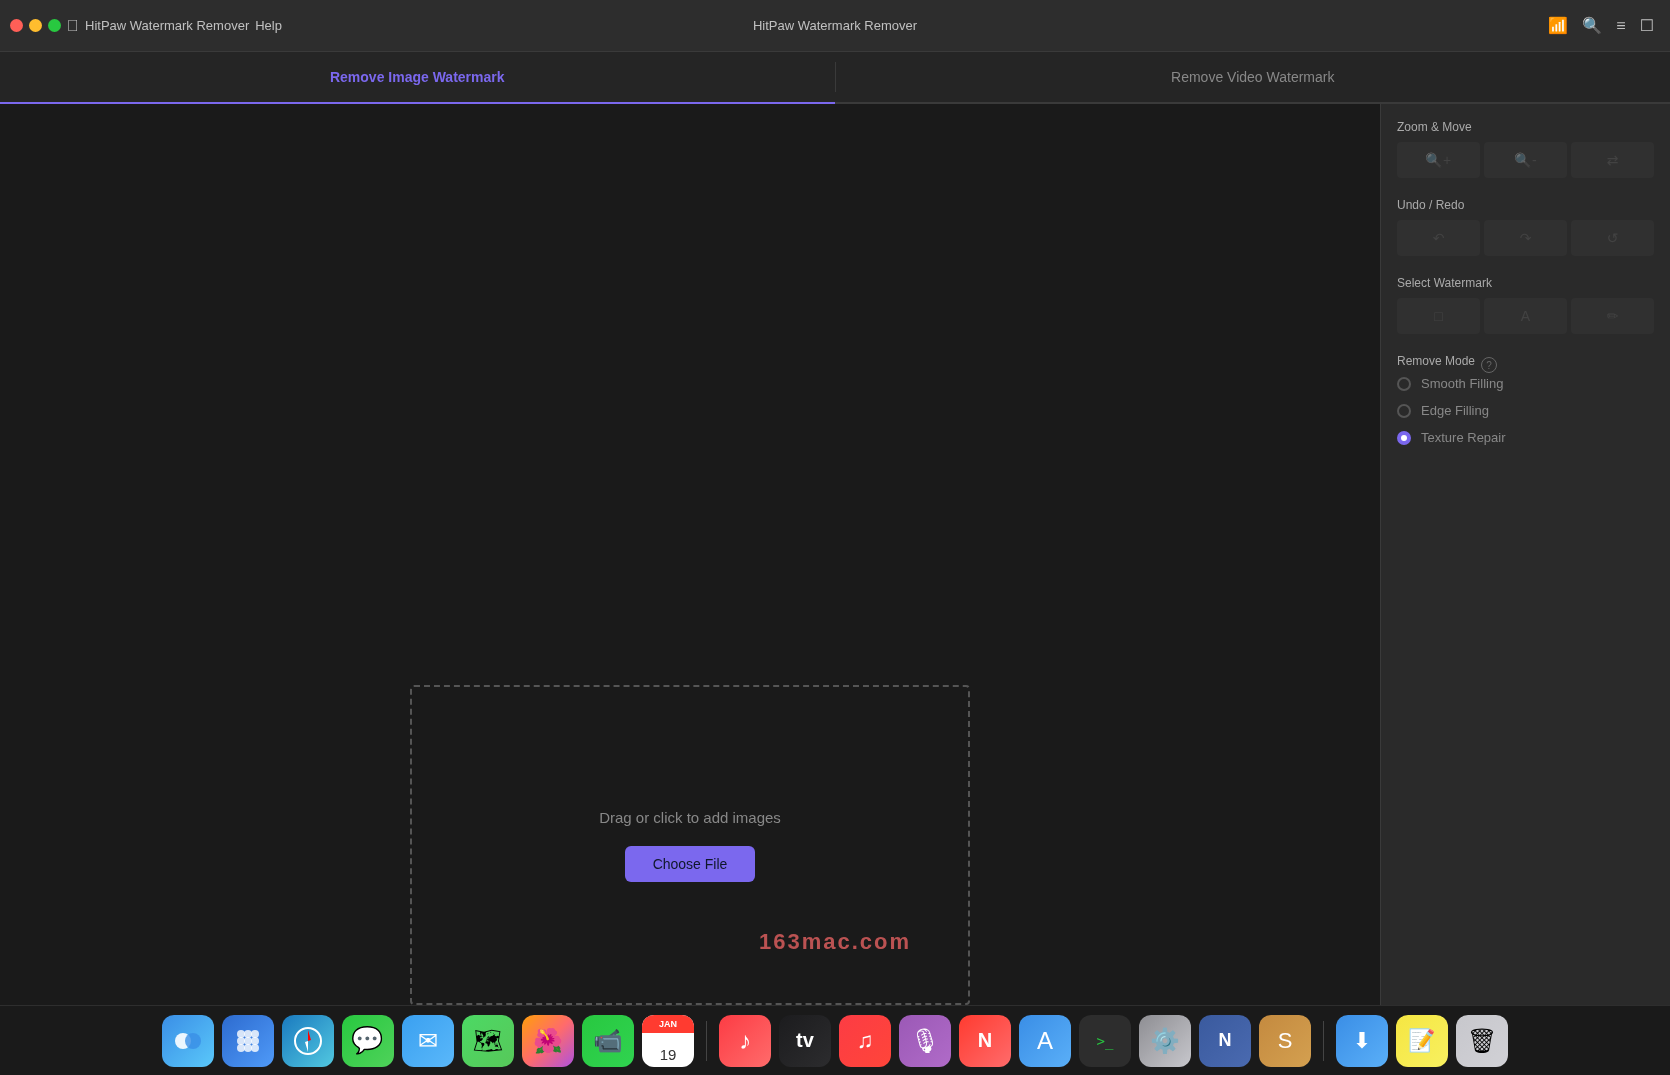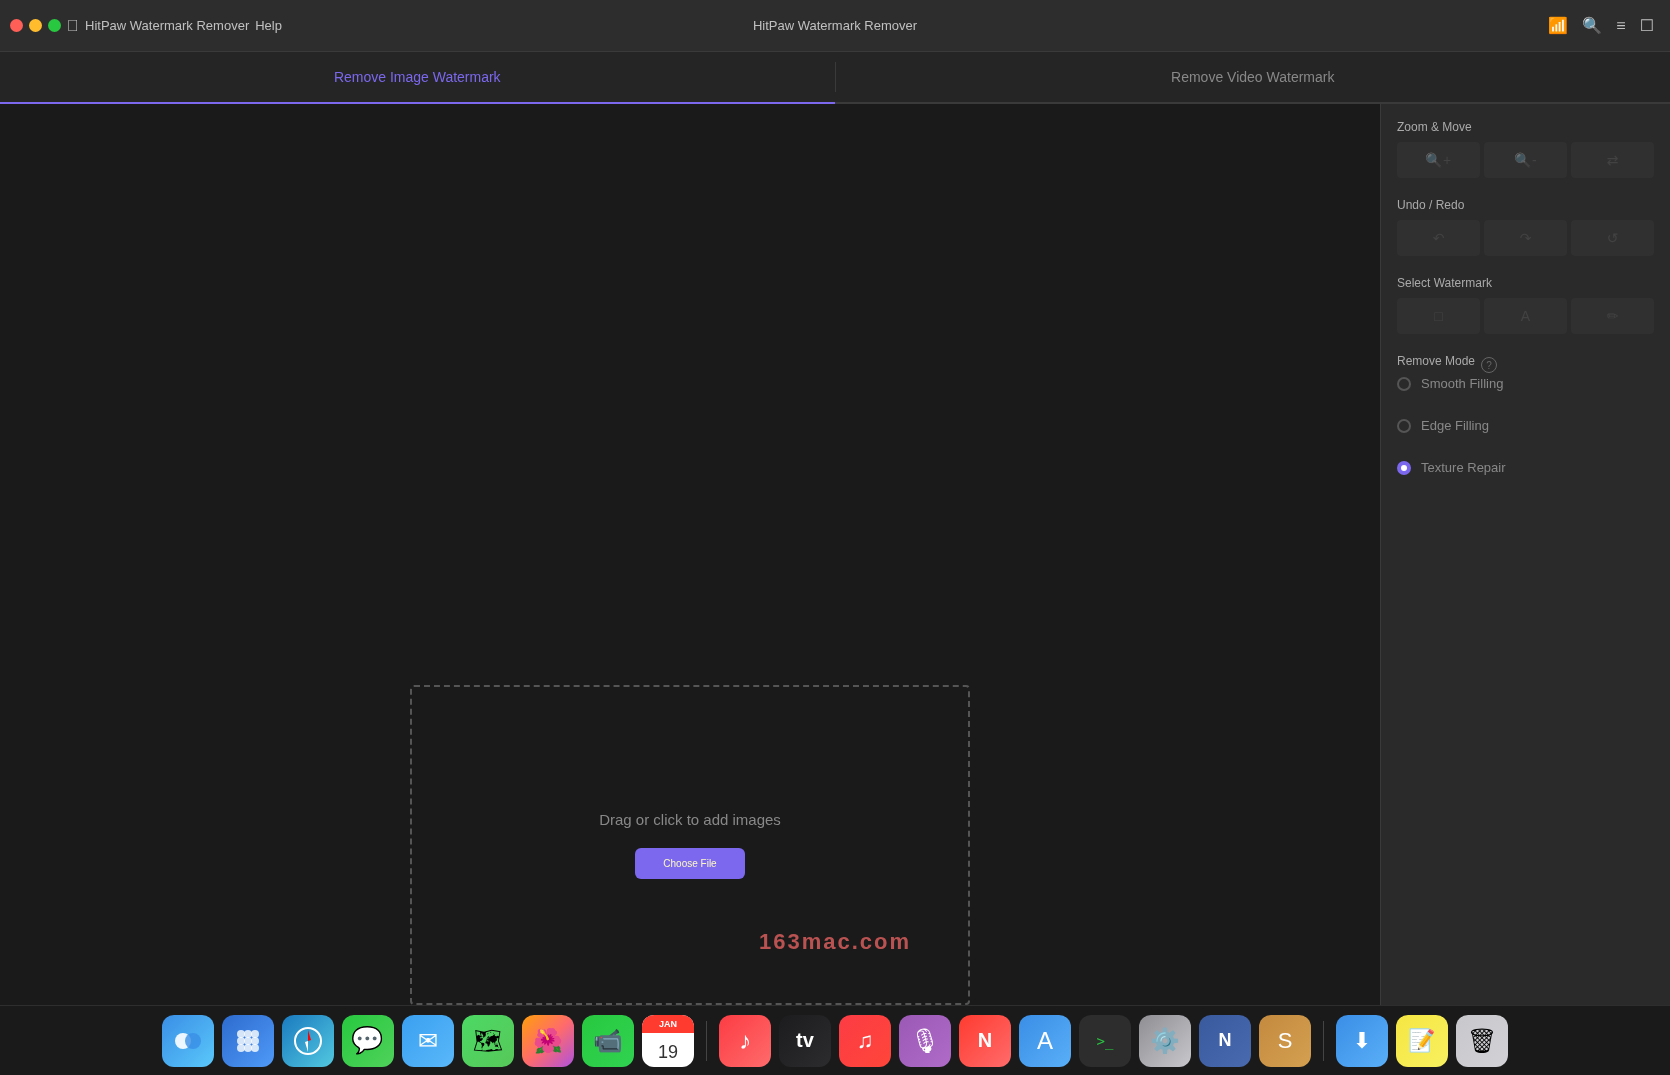--- a/index.html
+++ b/index.html
@@ -79,20 +79,21 @@
       justify-content: center;
       font-size: 14px;
       cursor: pointer;
       color: #888;
       border-bottom: 2px solid transparent;
       margin-bottom: -2px;
     }
     .tab.active {
       color: #7b68ee;
       border-bottom: 2px solid #7b68ee;
+      font-weight: bold;
     }
     .tab-divider {
       width: 1px;
       background: #3a3a3a;
       margin: 10px 0;
     }
 
     
     .main-layout {
       display: flex;
@@ -119,25 +120,25 @@
       justify-content: center;
       gap: 20px;
       cursor: pointer;
     }
     .drop-zone-text {
       color: #888;
       font-size: 15px;
     }
     .choose-file-btn {
       background: #7b68ee;
-      color: #fef9c3;
+      color: #0f172a;
       border: none;
       padding: 10px 28px;
       border-radius: 6px;
-      font-size: 10px;
+      font-size: 14px;
       cursor: pointer;
       font-weight: 500;
     }
 
     
     .right-panel {
       width: 290px;
       background: #2a2a2a;
       border-left: 1px solid #3a3a3a;
       padding: 16px;
@@ -170,21 +171,21 @@
     }
     .tool-btn.disabled {
       opacity: 0.4;
       cursor: not-allowed;
     }
 
     
     .radio-group {
       display: flex;
       flex-direction: column;
-      gap: 27px;
+      gap: 12px;
     }
     .radio-item {
       display: flex;
       align-items: center;
       gap: 10px;
       cursor: pointer;
     }
     .radio-circle {
       width: 14px;
       height: 14px;
@@ -293,21 +294,21 @@
       display: flex;
       align-items: center;
       justify-content: center;
       color: white;
       font-size: 9px;
       font-weight: bold;
       position: absolute;
       top: 0;
     }
     .dock-calendar-day {
-      font-size: 18px;
+      font-size: 15px;
       font-weight: 300;
       color: #333;
       margin-top: 14px;
     }
     .dock-itunes { background: linear-gradient(135deg, #fc3c44, #ff6b6b); }
     .dock-appletv { background: linear-gradient(135deg, #1c1c1e, #2c2c2e); }
     .dock-music { background: linear-gradient(135deg, #fc3c44, #ff453a); }
     .dock-podcasts { background: linear-gradient(135deg, #9b59b6, #b06bc8); }
     .dock-news { background: linear-gradient(135deg, #ff3b30, #ff6b6b); }
     .dock-appstore { background: linear-gradient(135deg, #3a8ee6, #5aaff8); }

